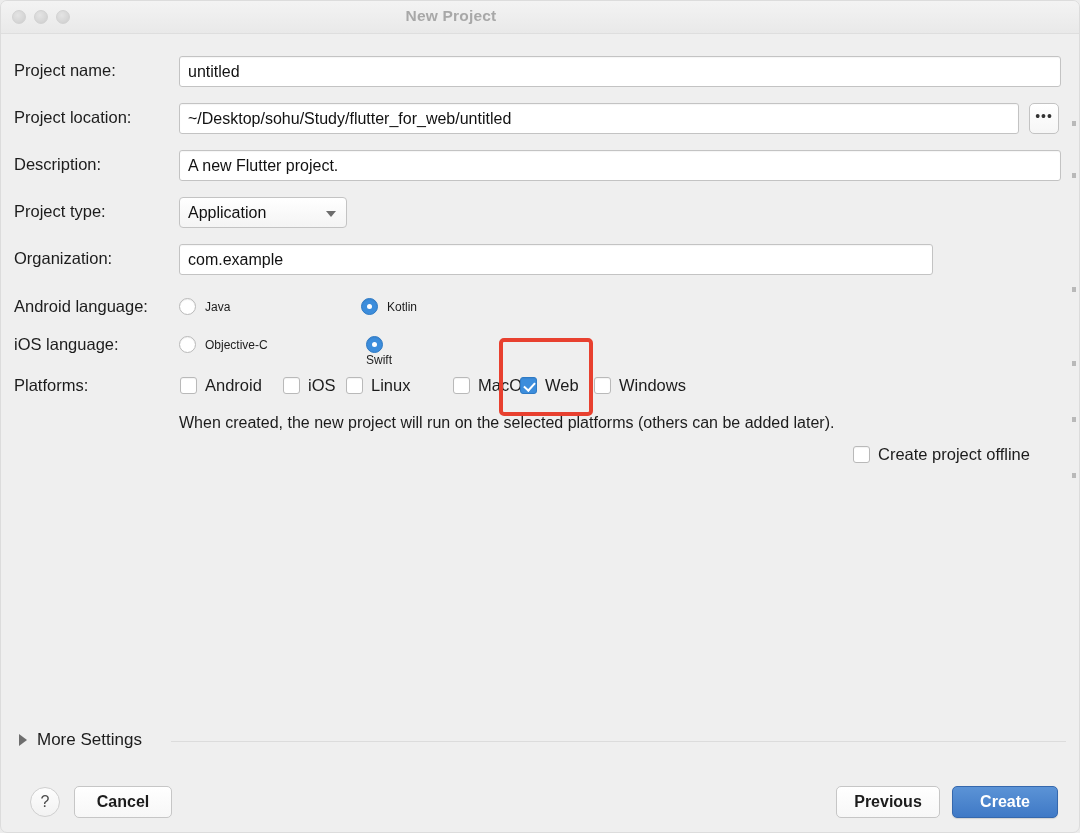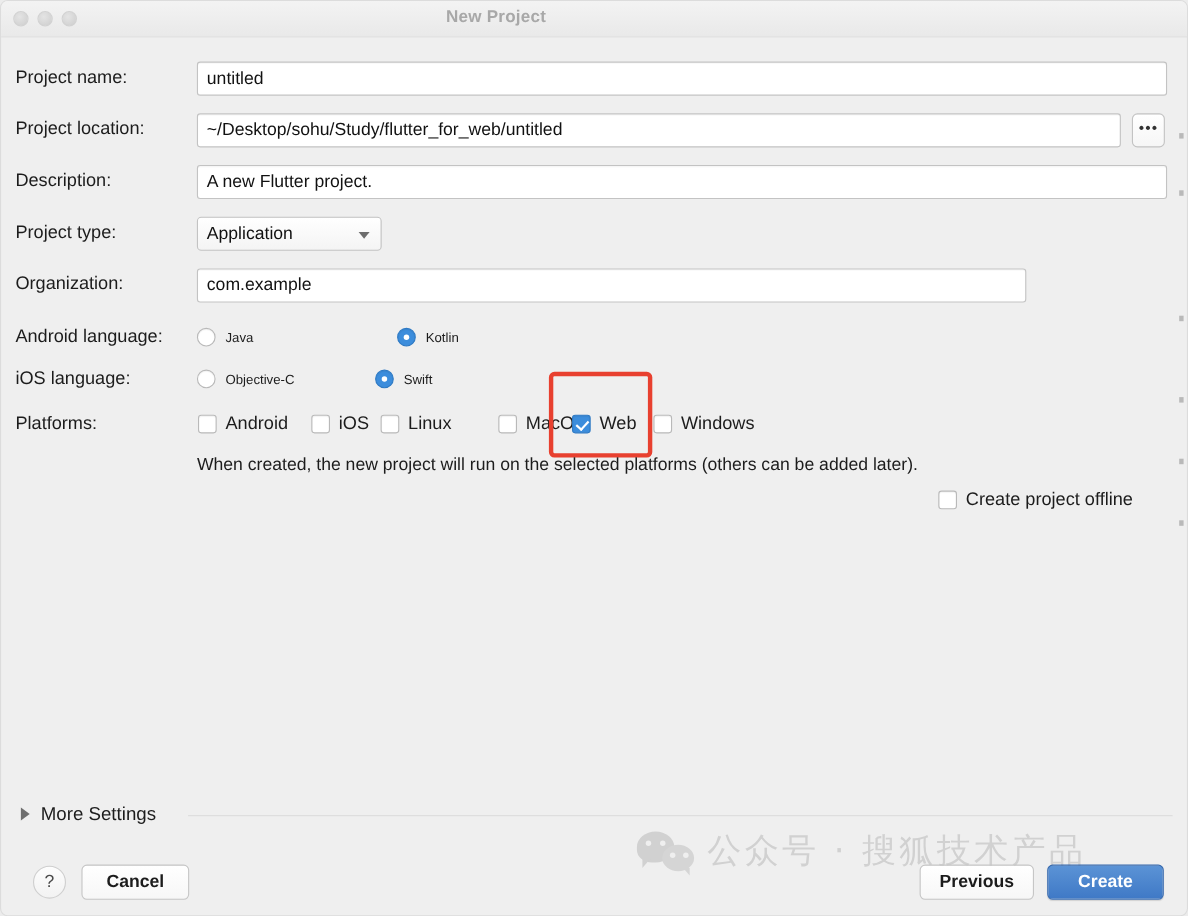--- a/index.html
+++ b/index.html
@@ -270,21 +270,21 @@
   <div class="radio-wrap" style="left:360px; top:297px;">
     <span class="radio on"></span>
     <span class="txt">Kotlin</span>
   </div>
 
   <div class="lbl" style="left:13px; top:334px;">iOS language:</div>
   <div class="radio-wrap" style="left:178px; top:335px;">
     <span class="radio"></span>
     <span class="txt">Objective-C</span>
   </div>
-  <div class="radio-wrap" style="left:340px; top:335px;">
+  <div class="radio-wrap" style="left:356px; top:335px;flex-direction:column;">
     <span class="radio on"></span>
     <span class="txt">Swift</span>
   </div>
 
   <div class="lbl" style="left:13px; top:375px;">Platforms:</div>
 
   <div class="cb-wrap" style="left:179px; top:375px;">
     <span class="cb"></span>
     <span class="txt">Android</span>
   </div>
@@ -317,31 +317,20 @@
     <span class="cb"></span>
     <span class="txt">Create project offline</span>
   </div>
 
   <div class="more" style="left:18px; top:729px;">
     <span class="tri"></span>
     <span class="txt">More Settings</span>
   </div>
   <div class="more-rule" style="left:170px; top:740px; width:895px;"></div>
 
-  <div class="watermark" style="left:578px; top:752px;">
-    <span class="wechat">
-      <span class="b1"></span>
-      <span class="b2"></span>
-      <span class="d" style="left:8px; top:8px;"></span>
-      <span class="d" style="left:21px; top:8px;"></span>
-      <span class="d" style="right:17px; bottom:12px;"></span>
-      <span class="d" style="right:5px; bottom:12px;"></span>
-    </span>
-    <span class="wm-txt">公众号 · 搜狐技术产品</span>
-  </div>
 
   <div class="help" style="left:29px; top:786px;">?</div>
   <div class="btn" style="left:73px; top:785px; width:98px;">Cancel</div>
   <div class="btn" style="left:835px; top:785px; width:104px;">Previous</div>
   <div class="btn primary" style="left:951px; top:785px; width:106px;">Create</div>
 
   <div class="edge-marks">
     <i style="top:0px;"></i>
     <i style="top:52px;"></i>
     <i style="top:166px;"></i>

